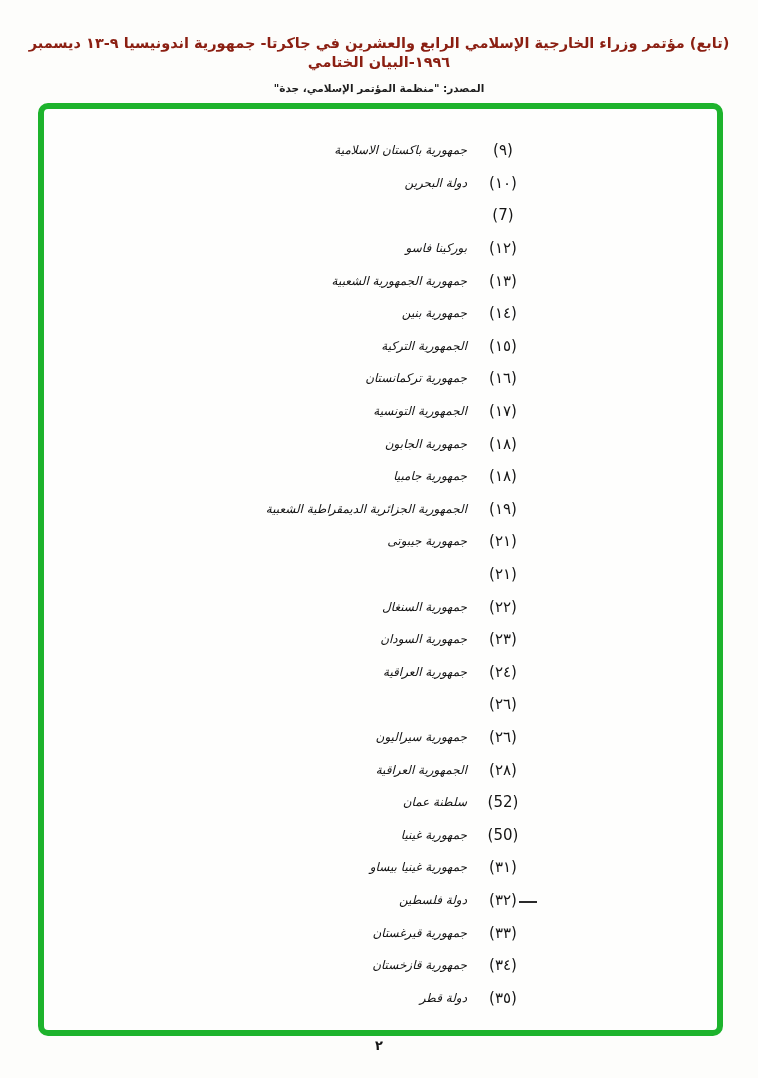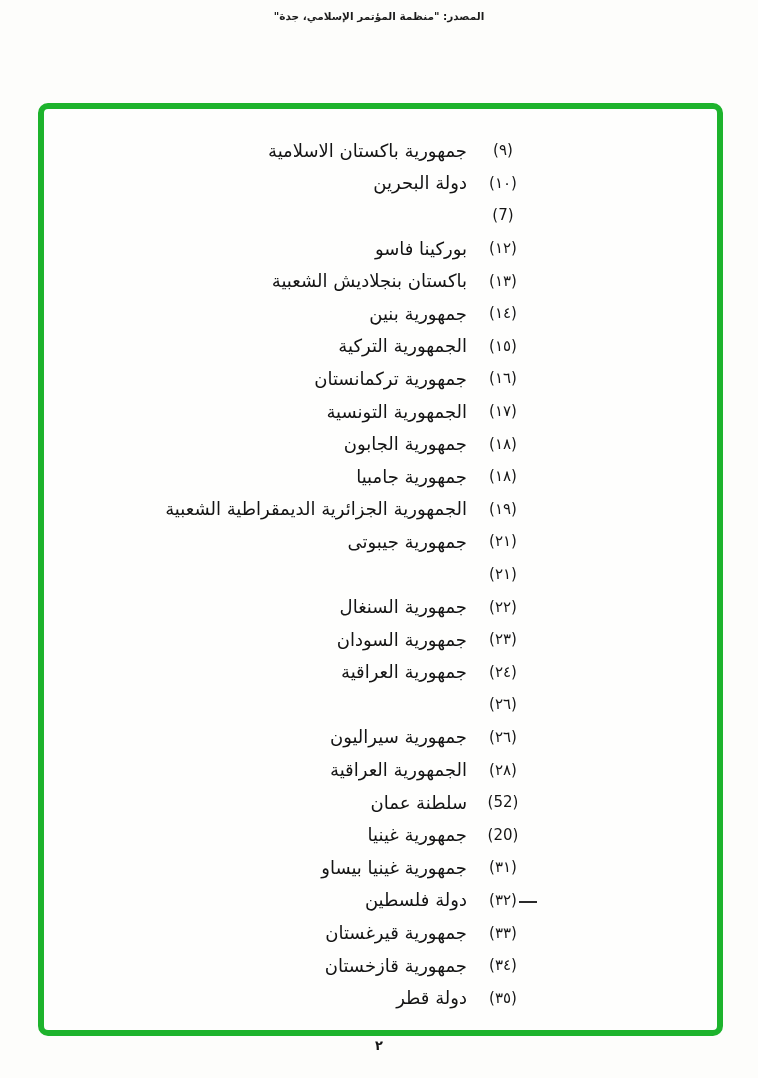--- a/index.html
+++ b/index.html
@@ -59,41 +59,43 @@
     white-space: nowrap;
   }
   .item-number.strike::after {
     content: "";
     position: absolute;
     right: 2px; top: 55%;
     width: 18px; height: 2px;
     background: #2a2a2a;
   }
   .item-name {
-    font-size: 18px;
+    font-size: 12px;
     color: #141414;
     white-space: nowrap;
+    font-style: italic;
   }
 
   .page-number {
     position: absolute;
     left: 0; right: 0;
     top: 1038px;
     text-align: center;
     font-size: 13px;
     font-weight: bold;
     color: #151515;
   }
 </style>
 </head>
 <body>
 
 <div class="page">
 
   <div class="header">
+    <div class="header-title" style="color: rgb(139, 31, 18);">(تابع) مؤتمر وزراء الخارجية الإسلامي الرابع والعشرين في جاكرتا- جمهورية اندونيسيا ٩-١٣ ديسمبر ١٩٩٦-البيان الختامي</div>
     <div class="source-line">المصدر: "منظمة المؤتمر الإسلامي، جدة"</div>
   </div>
 
   <div class="countries-box" style="border-color: rgb(29, 179, 44);">
     <div class="country-list">
         <div class="list-row">
       <span class="item-number">(٩)</span>
       <span class="item-name">جمهورية باكستان الاسلامية</span>
     </div>
         <div class="list-row">
@@ -102,21 +104,21 @@
     </div>
         <div class="list-row">
       <span class="item-number">(7)</span>
     </div>
         <div class="list-row">
       <span class="item-number">(١٢)</span>
       <span class="item-name">بوركينا فاسو</span>
     </div>
         <div class="list-row">
       <span class="item-number">(١٣)</span>
-      <span class="item-name">باكستان بنجلاديش الشعبية</span>
+      <span class="item-name">جمهورية الجمهورية الشعبية</span>
     </div>
         <div class="list-row">
       <span class="item-number">(١٤)</span>
       <span class="item-name">جمهورية بنين</span>
     </div>
         <div class="list-row">
       <span class="item-number">(١٥)</span>
       <span class="item-name">الجمهورية التركية</span>
     </div>
         <div class="list-row">
@@ -167,21 +169,21 @@
     </div>
         <div class="list-row">
       <span class="item-number">(٢٨)</span>
       <span class="item-name">الجمهورية العراقية</span>
     </div>
         <div class="list-row">
       <span class="item-number">(52)</span>
       <span class="item-name">سلطنة عمان</span>
     </div>
         <div class="list-row">
-      <span class="item-number">(20)</span>
+      <span class="item-number">(50)</span>
       <span class="item-name">جمهورية غينيا</span>
     </div>
         <div class="list-row">
       <span class="item-number">(٣١)</span>
       <span class="item-name">جمهورية غينيا بيساو</span>
     </div>
         <div class="list-row">
       <span class="item-number strike">(٣٢)</span>
       <span class="item-name">دولة فلسطين</span>
     </div>

